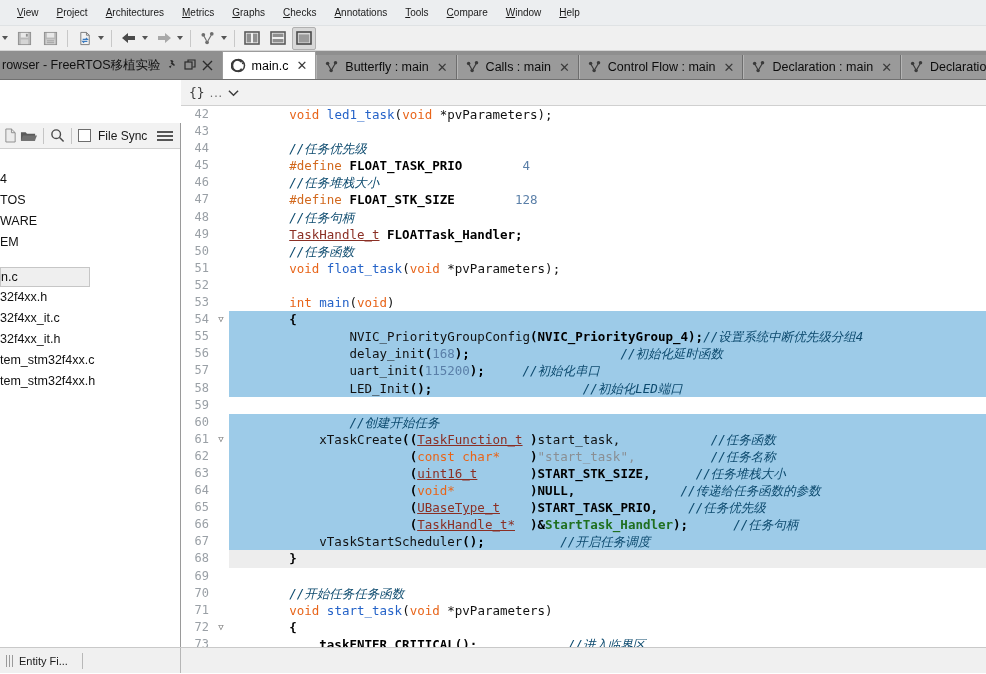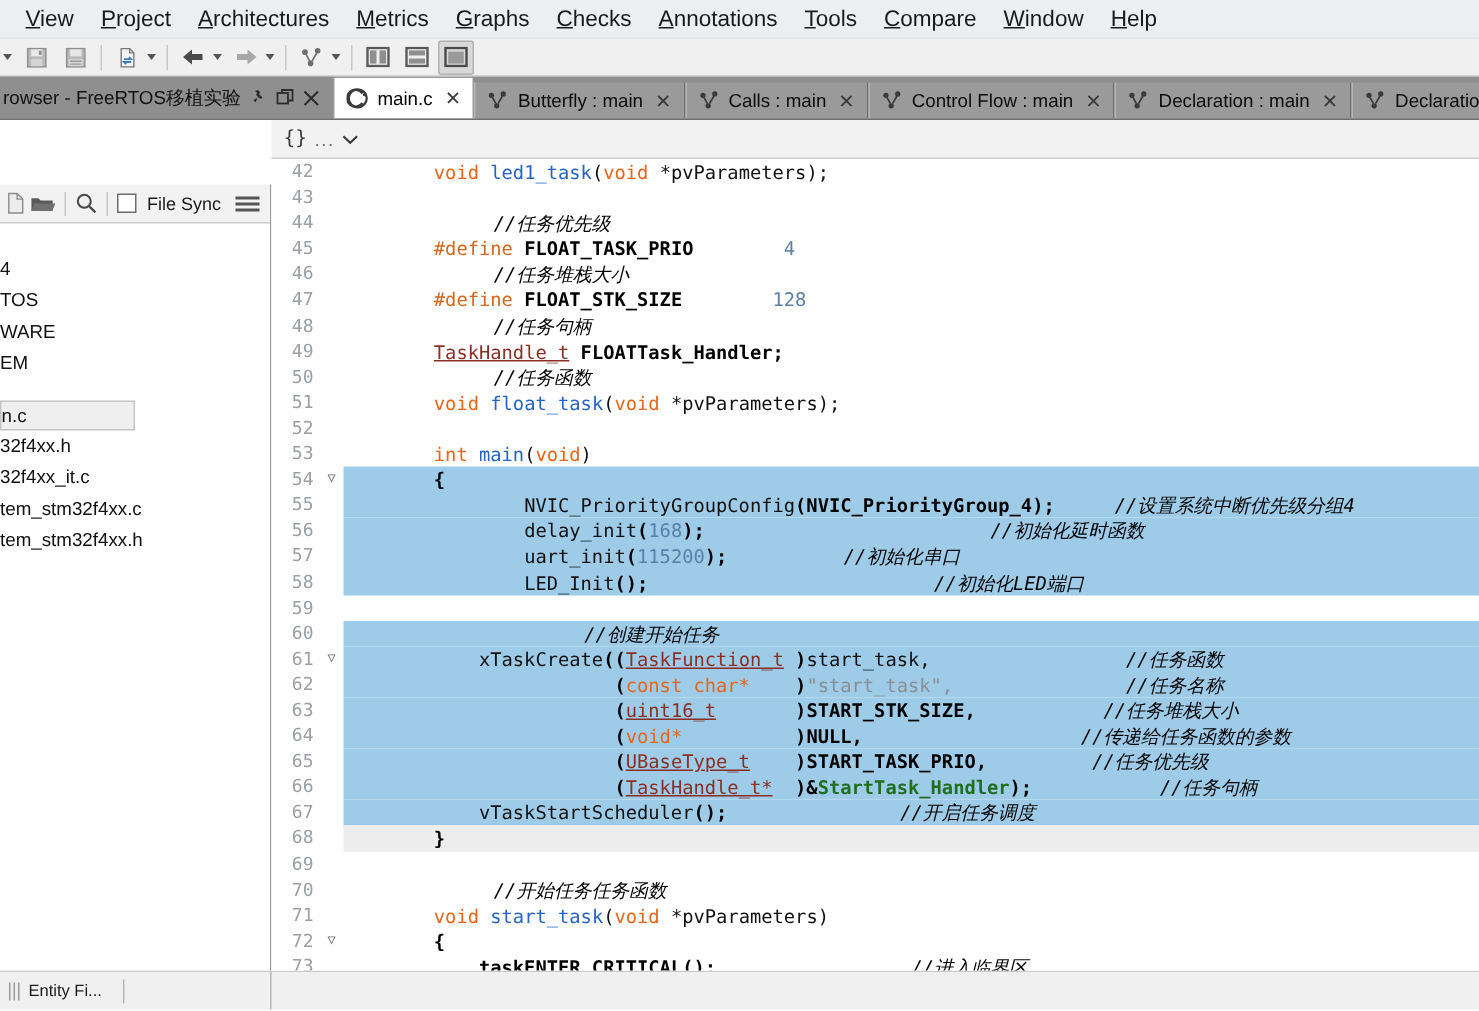--- a/index.html
+++ b/index.html
@@ -13,21 +13,21 @@
   .app{position:relative;width:986px;height:674px;overflow:hidden;}
 
   
   .menubar{
     height:26px;background:#eceef0;
     border-bottom:1px solid #dfe2e4;
     display:flex;align-items:center;padding-left:8px;
     box-sizing:border-box;
   }
   .menubar .mi{
-    padding:3px 9px;font-size:15px;color:#1a1a1a;white-space:nowrap;
+    padding:3px 9px;font-size:10px;color:#1a1a1a;white-space:nowrap;
   }
   .menubar .mi span.u{text-decoration:underline;}
 
   
   .toolbar{
     height:25px;background:#f0f0f0;border-bottom:1px solid #d4d4d4;
     display:flex;align-items:center;padding-left:2px;box-sizing:border-box;
   }
   .tbtn{
     width:22px;height:21px;display:flex;align-items:center;justify-content:center;
@@ -106,21 +106,21 @@
   .txt{flex:1;min-width:0;overflow:hidden;}
   .line.selrow .txt{background:#9dcbe8;}
   .line.selrow{background:transparent;}
 
   
   .k{color:#e8651a;}            
   .fn{color:#2563c8;}           
   .pp{color:#d2691e;}           
   .id{color:#111;}
   .num{color:#5a7fa8;}
-  .cmt{color:#000000;font-style:italic;margin-left:40px;}
+  .cmt{color:#0c4a6e;font-style:italic;}
   .str{color:#8a8f94;}
   .ty{color:#8b2f24;text-decoration:underline;}
   .bold{font-weight:bold;}
   .grn{color:#1f6f1f;font-weight:bold;}
 
   
   .statusarea{height:25px;background:#f0f0f0;border-top:1px solid #c9c9c9;display:flex;align-items:center;}
   .botleft{width:181px;height:25px;background:#f0f0f0;border-right:1px solid #b6b6b6;display:flex;align-items:center;padding-left:6px;box-sizing:border-box;gap:6px;}
   .grip{display:flex;gap:2px;}
   .grip i{width:1px;height:12px;background:#9a9a9a;display:block;}
@@ -351,20 +351,21 @@
       </div>
       <div class="tree" id="tree">
           <div class="trow"><span>4</span></div>
           <div class="trow"><span>TOS</span></div>
           <div class="trow"><span>WARE</span></div>
           <div class="trow"><span>EM</span></div>
           <div class="tgap"></div>
           <div class="trow sel"><span>n.c</span></div>
           <div class="trow"><span>32f4xx.h</span></div>
           <div class="trow"><span>32f4xx_it.c</span></div>
+          <div class="trow"><span>32f4xx_it.h</span></div>
           <div class="trow"><span>tem_stm32f4xx.c</span></div>
           <div class="trow"><span>tem_stm32f4xx.h</span></div>
         </div>
     </div>
 
     <div class="editor">
       <div class="edtools">
         <span style="font-family:'DejaVu Sans Mono',monospace;font-size:13px;color:#3c3c3c;">{}</span>
         <span style="color:#6a6a6a;letter-spacing:1px;">...</span>
         <span>

